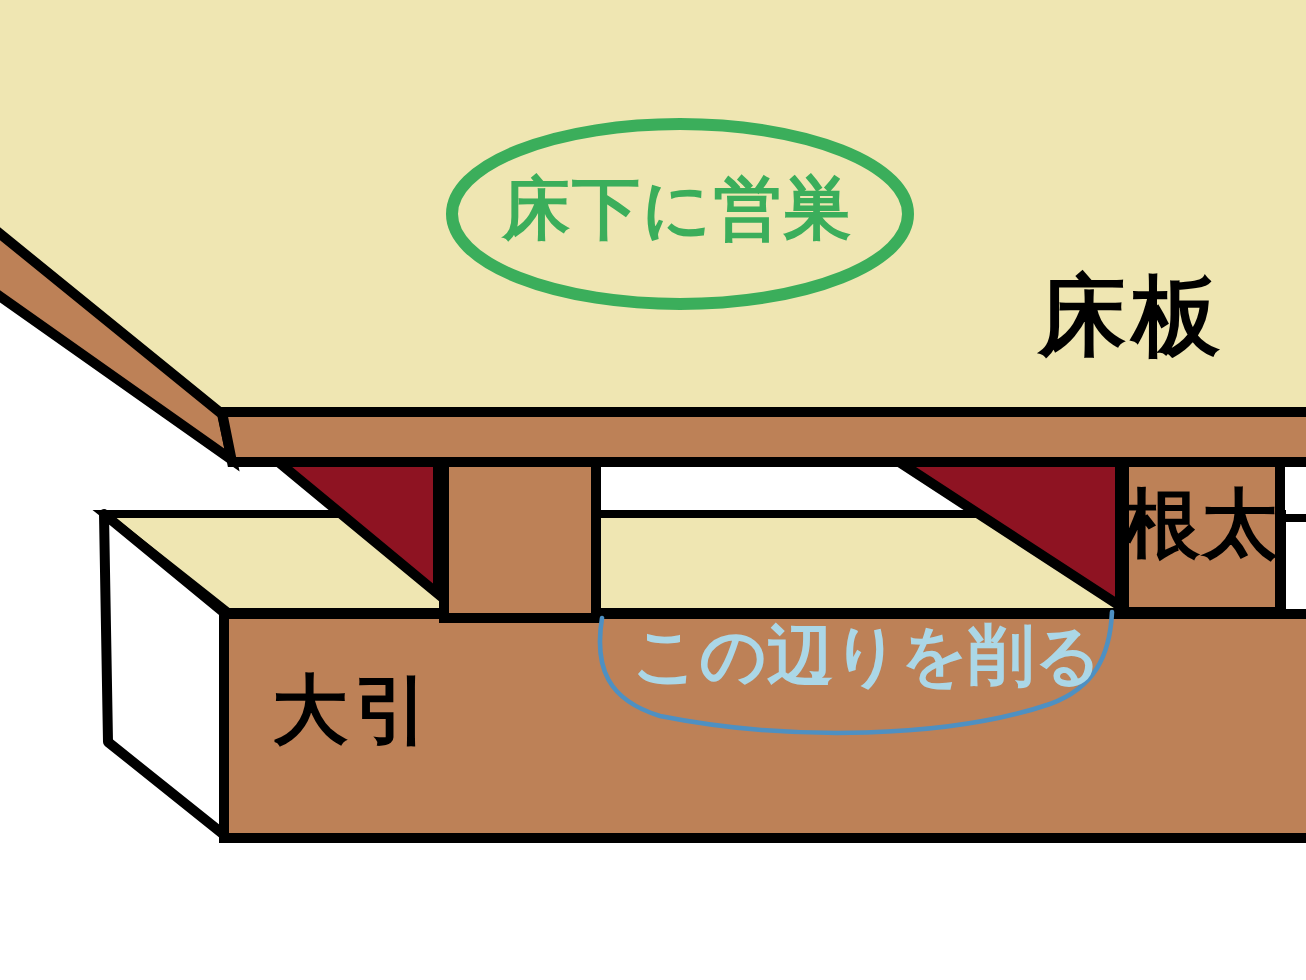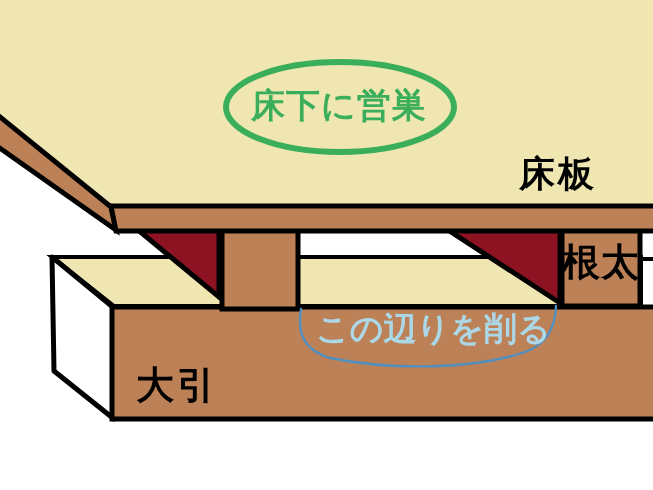--- a/index.html
+++ b/index.html
@@ -11,23 +11,23 @@
     font-family:"DejaVu Serif", serif;
   }
   .scene{position:absolute;left:0;top:0;}
   .label{
     position:absolute;
     font-weight:bold;
     line-height:1;
     white-space:nowrap;
     z-index:5;
   }
-  .label-floorboard{left:519px;top:155px;font-size:36px;letter-spacing:3px;color:#000;}
+  .label-floorboard{left:519px;top:137px;font-size:44px;letter-spacing:3px;color:#000;}
   .label-joist{left:562px;top:243px;font-size:38px;letter-spacing:1px;color:#000;}
-  .label-sleeper{left:136px;top:336px;font-size:38px;letter-spacing:3px;color:#000;margin-top:30px;}
+  .label-sleeper{left:136px;top:336px;font-size:38px;letter-spacing:3px;color:#000;}
   .label-nest{left:251px;top:88px;font-size:34px;letter-spacing:1px;color:#3BAE5B;z-index:6;}
   .label-shave{left:316px;top:313px;font-size:33px;letter-spacing:0;color:#ABD7E7;z-index:6;font-family:Liberation Serif, serif;}
 </style>
 </head>
 <body>
 
 <div class="canvas">
 
   <svg class="scene" width="653" height="490" viewBox="0 0 653 490">
 

